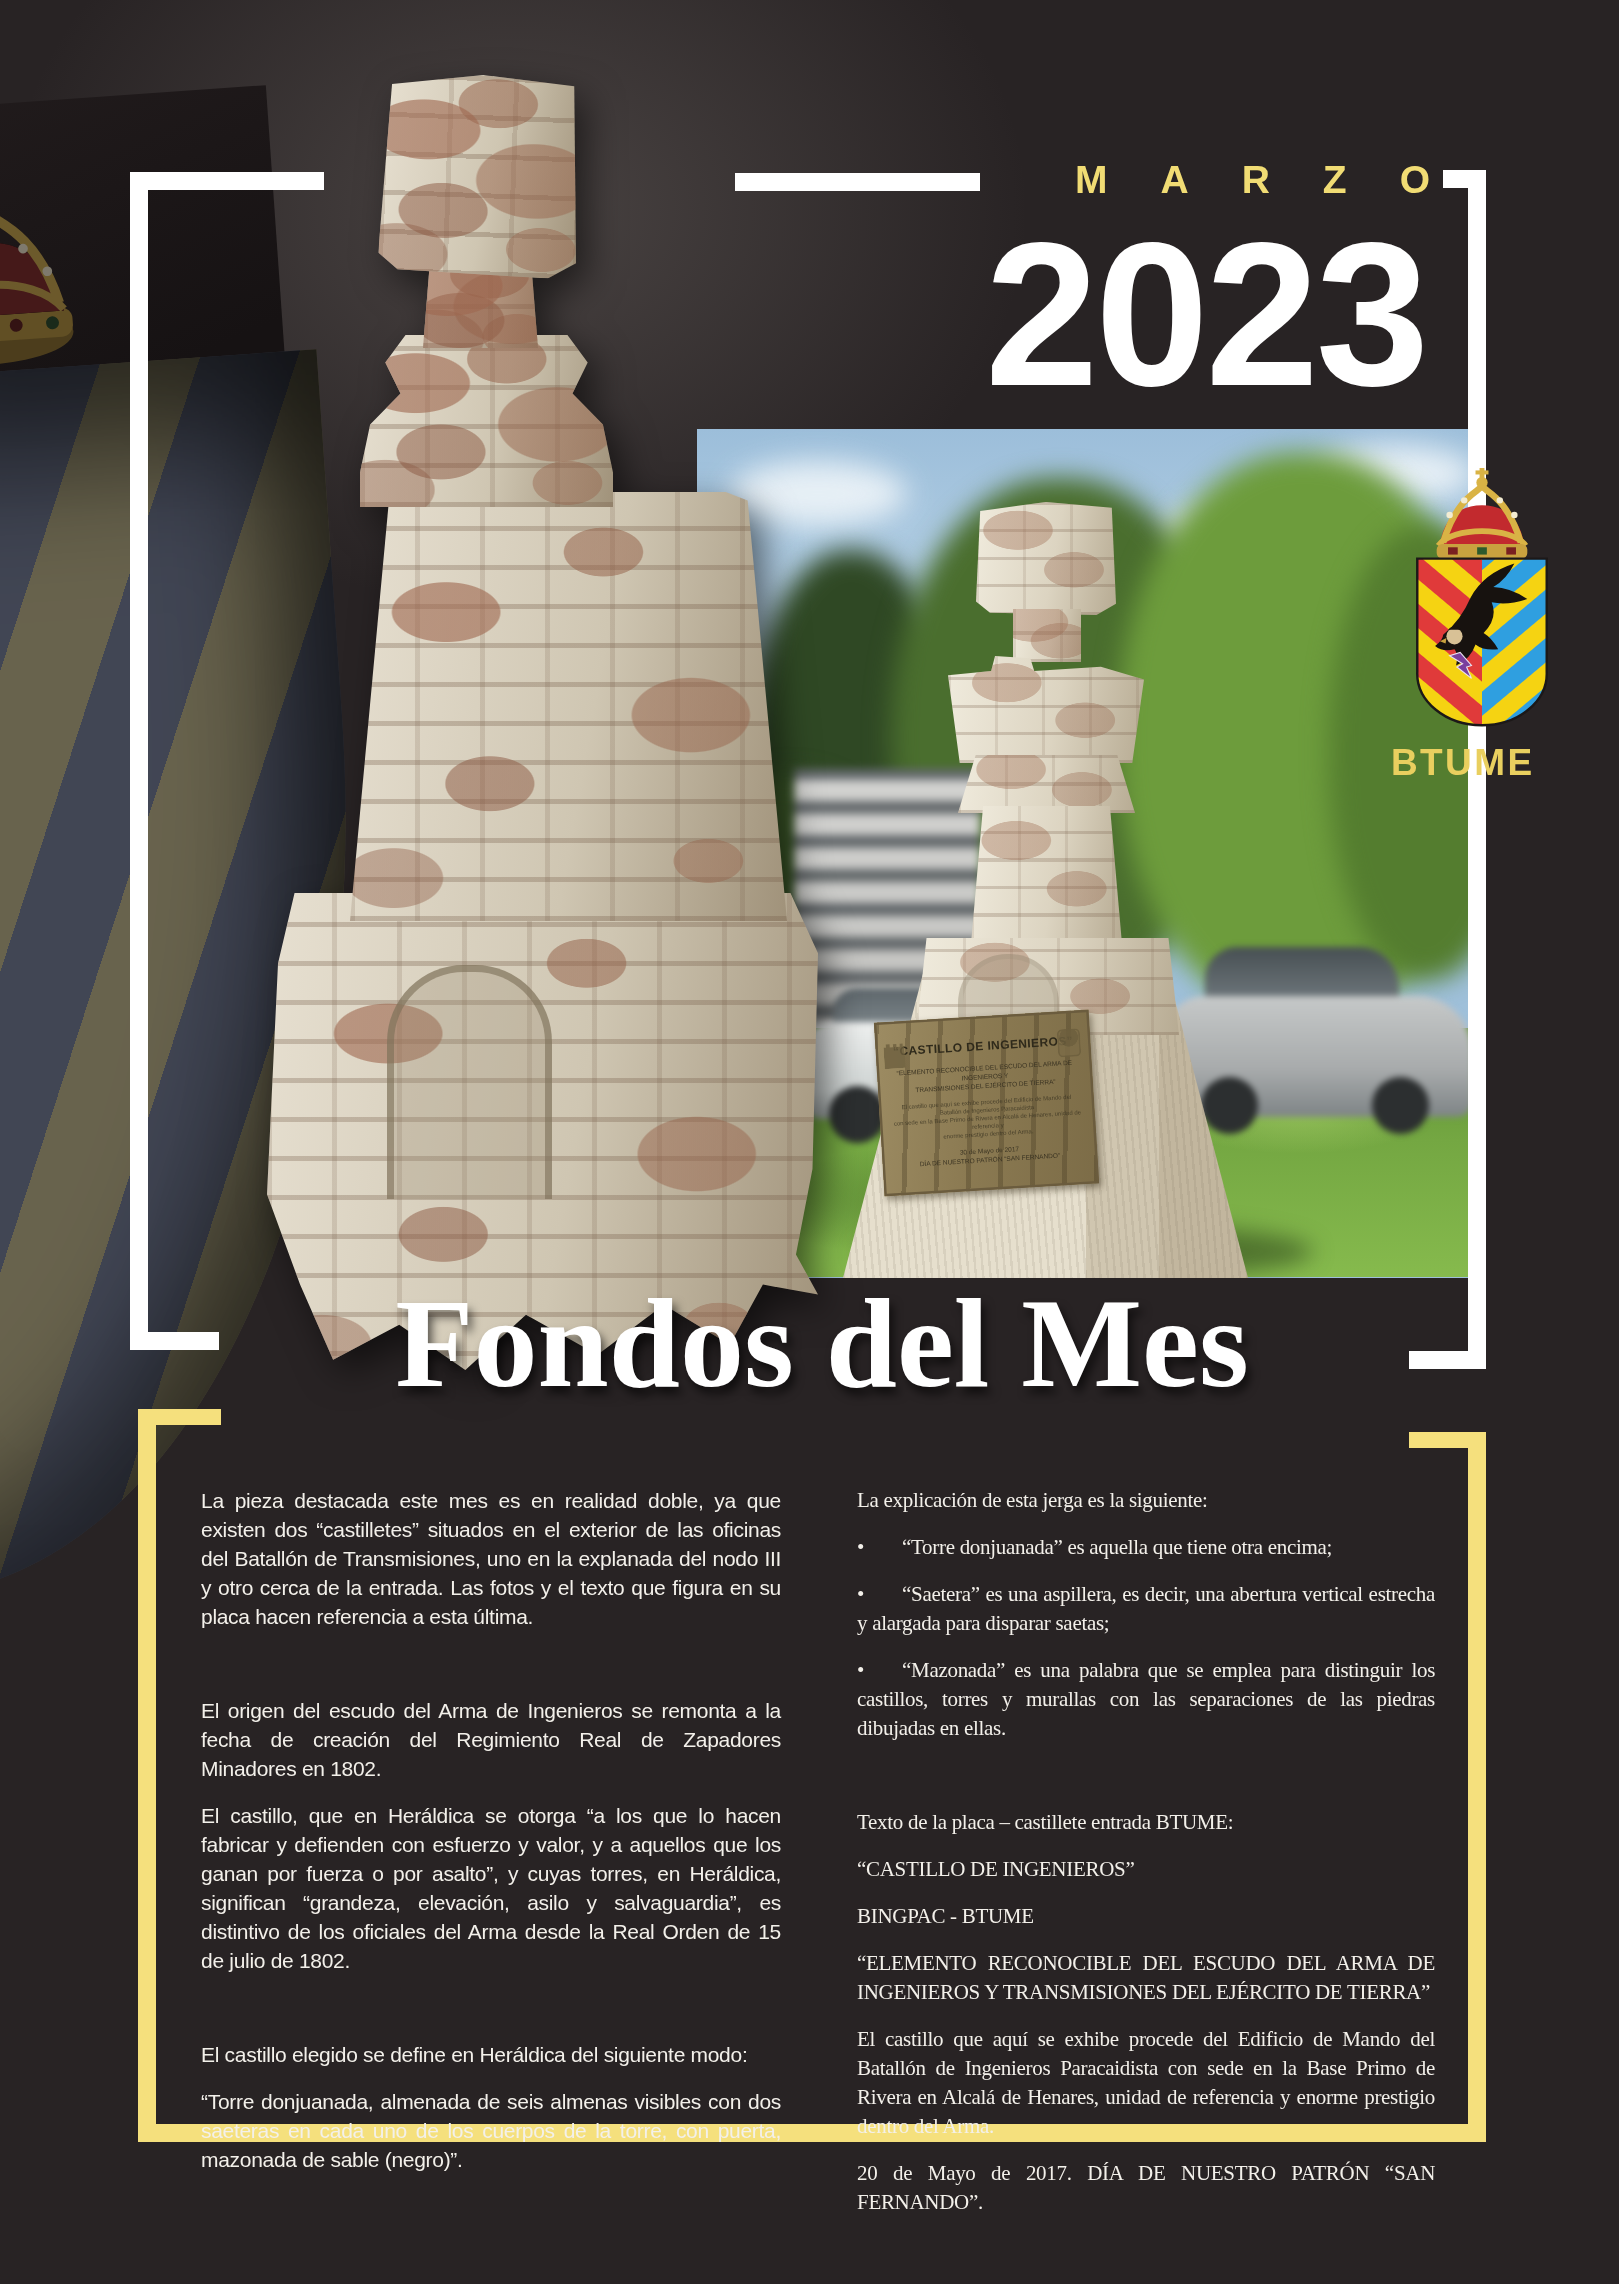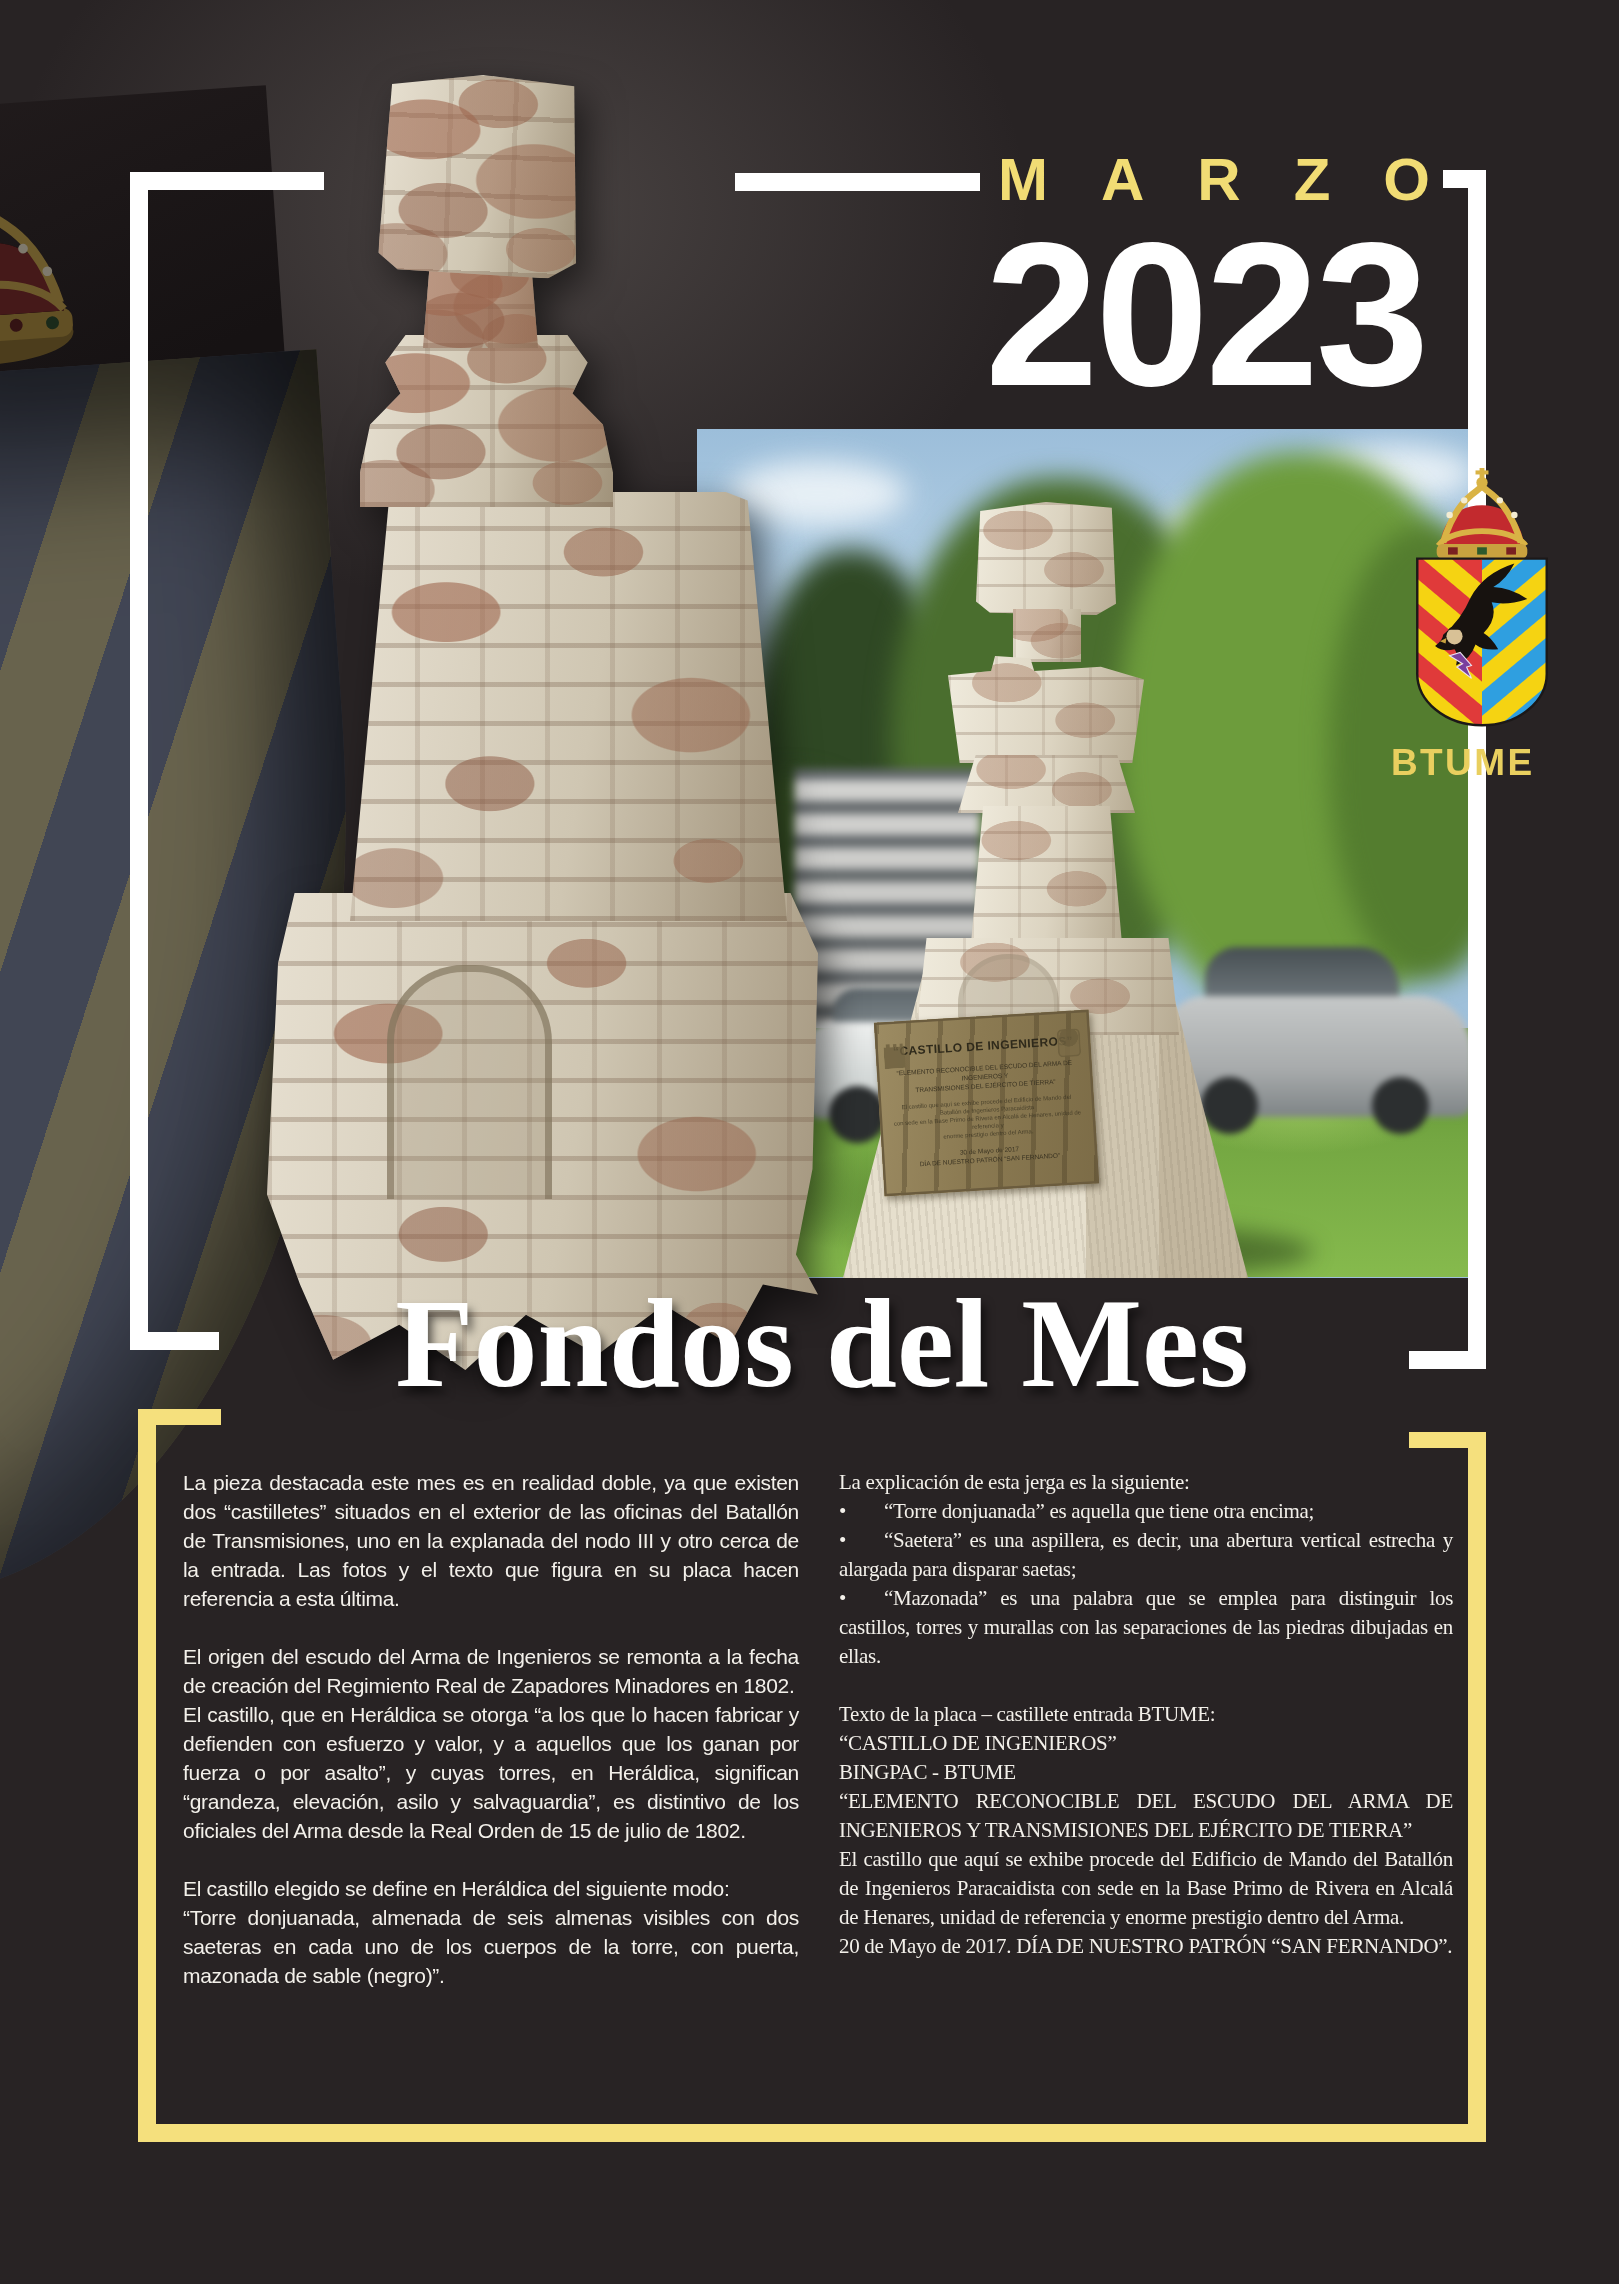--- a/index.html
+++ b/index.html
@@ -26,21 +26,21 @@
   .bar{background:#fff;}
   .wbl-h{left:130px;top:172px;width:194px;height:18px;}
   .wbl-v{left:130px;top:172px;width:18px;height:1178px;}
   .wbl-stub{left:130px;top:1332px;width:89px;height:18px;}
   .w-dash{left:735px;top:173px;width:245px;height:18px;}
   .wbr-v{left:1468px;top:170px;width:18px;height:1199px;}
   .wbr-top{left:1443px;top:170px;width:42px;height:18px;}
   .wbr-stub{left:1409px;top:1351px;width:76px;height:18px;}
 
   
-  .month{right:137px;top:151px;color:#f1dc74;font-size:60px;font-weight:700;letter-spacing:53px;line-height:57px;white-space:nowrap;}
+  .month{right:137px;top:151px;color:#f1dc74;font-size:39px;font-weight:700;letter-spacing:53px;line-height:57px;white-space:nowrap;}
   .year{right:194px;top:220px;color:#ffffff;font-size:204px;font-weight:800;letter-spacing:-3.2px;line-height:188px;white-space:nowrap;}
 
   
   .photo{left:697px;top:429px;width:771px;height:849px;overflow:hidden;background:#9fc0da;}
   .sky{position:absolute;left:0;top:0;width:100%;height:454px;
        background:linear-gradient(180deg,#9cbeda,#c3daea 62%,#e0ebf2);}
   .cloud{position:absolute;background:#f2f7fa;border-radius:50%;filter:blur(14.6px);opacity:.85;}
   .tree{position:absolute;border-radius:48%;filter:blur(13px);}
   .building{position:absolute;left:97px;top:340px;width:186px;height:283px;filter:blur(4px);
        background:repeating-linear-gradient(0deg, rgba(74,80,84,.8) 0 13px, transparent 13px 34px),
@@ -128,21 +128,21 @@
   
   .ybar{background:#f5e07d;}
   .ybl-v{left:138px;top:1409px;width:18px;height:733px;}
   .ybl-stub{left:138px;top:1409px;width:83px;height:16px;}
   .ybr-v{left:1468px;top:1432px;width:18px;height:710px;}
   .ybr-stub{left:1409px;top:1432px;width:76px;height:16px;}
   .yb-bottom{left:138px;top:2124px;width:1348px;height:18px;}
 
   
   .col{color:#f3f0ea;font-size:21px;line-height:29px;text-align:justify;letter-spacing:-0.3px;}
-  .col p{margin:0;}
+  .col p{margin:18px;}
   .col .sp{height:29px;}
   .col1{left:183px;top:1468px;width:616px;}
   .col2{left:839px;top:1468px;width:614px;font-family:Liberation Serif, serif;}
   .bullet .dot{display:inline-block;width:45px;}
 
   
   .footer{left:0;top:2167px;width:1620px;text-align:center;color:#ffffff;font-size:27.5px;font-weight:700;letter-spacing:-0.2px;}
 </style>
 </head>
 <body>

